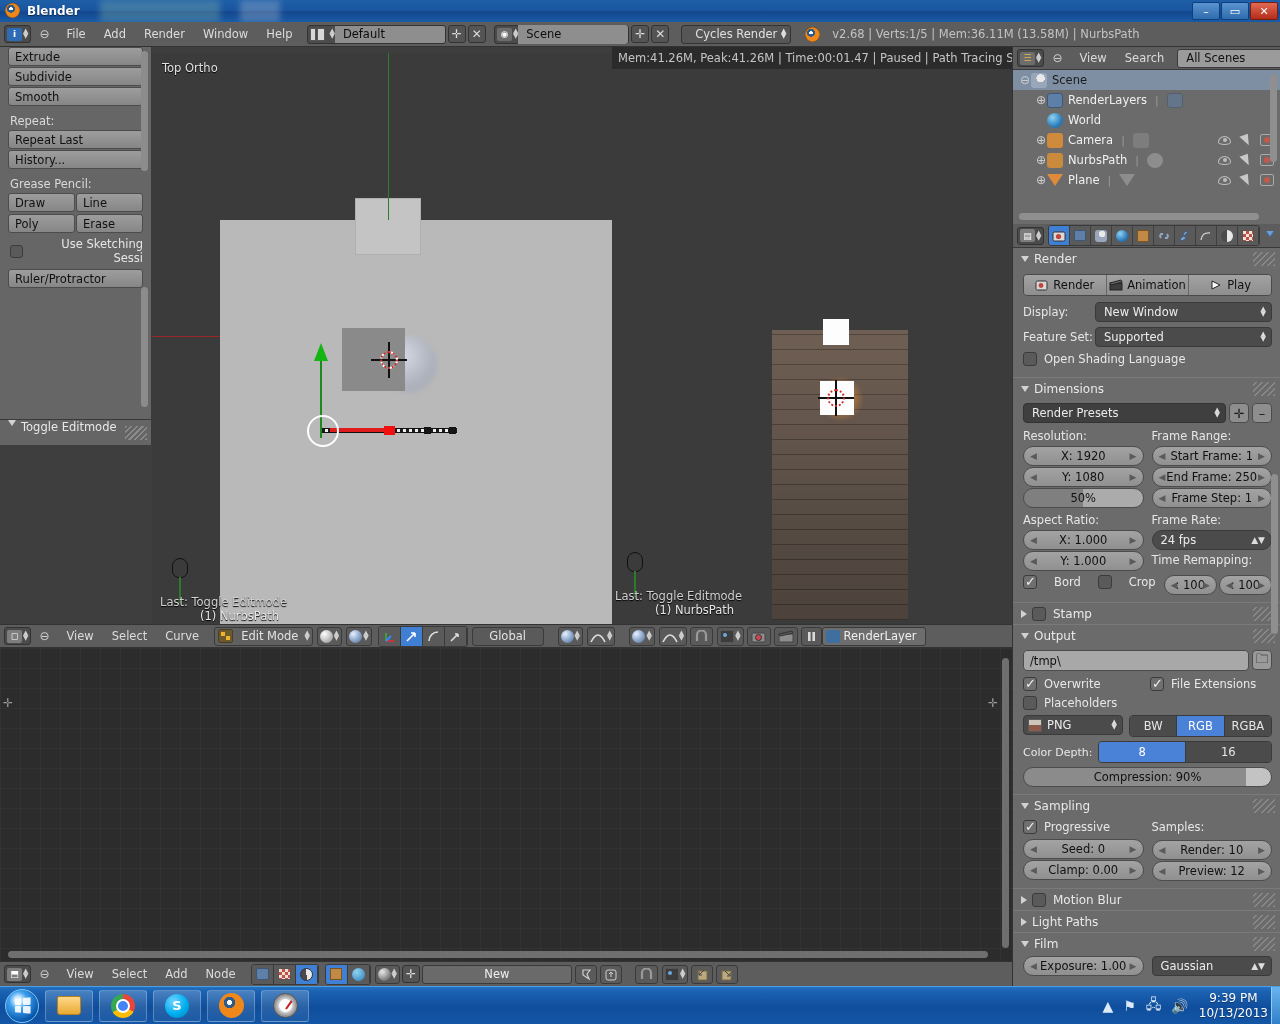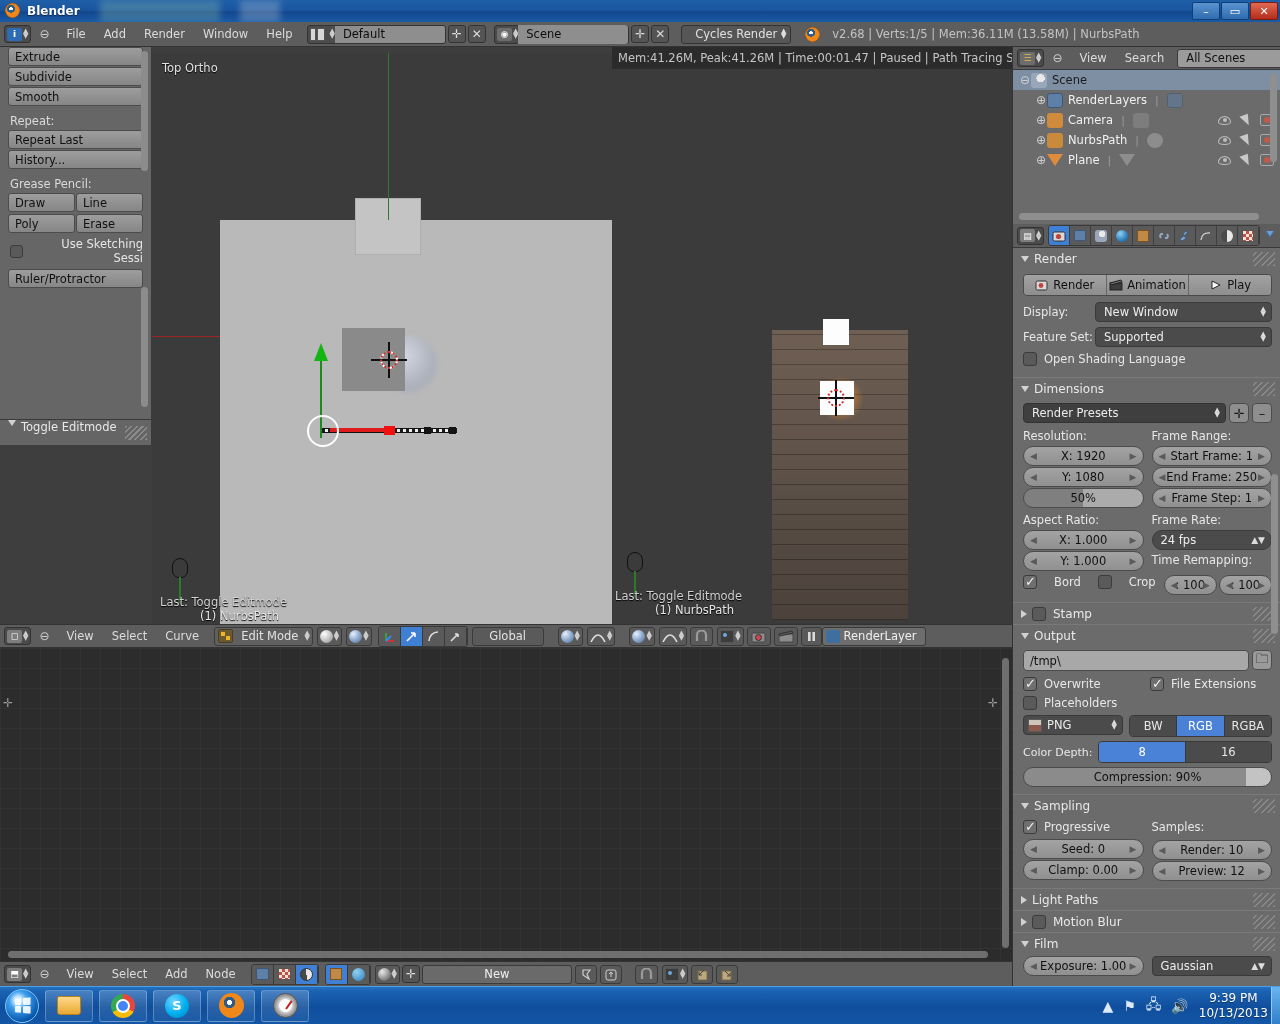--- a/index.html
+++ b/index.html
@@ -803,20 +803,24 @@
       </div>
 
       <div class="outl-row" style="padding-left:22px">
         <span class="expander">⊕</span>
         <div class="outl-ic renderl-ic"></div>
         <span class="outl-label">RenderLayers</span>
         <span style="color:#9a9a9a;margin:0 8px">|</span>
         <div class="outl-ic renderl-ic" style="opacity:.5"></div>
       </div>
 
+      <div class="outl-row" style="padding-left:34px">
+        <div class="outl-ic world-ic"></div>
+        <span class="outl-label">World</span>
+      </div>
 
       <div class="outl-row" style="padding-left:22px">
         <span class="expander">⊕</span>
         <div class="outl-ic" style="background:#d08a3c;border-radius:3px"></div>
         <span class="outl-label">Camera</span>
         <span style="color:#9a9a9a;margin:0 8px">|</span>
         <div class="outl-ic" style="background:#7d7d7d;border-radius:3px"></div>
         <div class="outl-rt">
           <div class="eye"></div>
           <div class="arrow-cur"></div>
@@ -1153,28 +1157,28 @@
             <span class="lt">◀</span>
               <span>Preview: 12</span>
               <span class="rt">▶</span>
           </div>
         </div>
       </div>
     </div>
 
     <div class="panel-title">
       <div class="tri-right"></div>
-      <span>Light Paths</span>
+      <div class="cbox" style="margin-right:7px"></div>
+      <span>Motion Blur</span>
       <div class="hatch"></div>
     </div>
 
     <div class="panel-title">
       <div class="tri-right"></div>
-      <div class="cbox" style="margin-right:7px"></div>
-      <span>Motion Blur</span>
+      <span>Light Paths</span>
       <div class="hatch"></div>
     </div>
 
     <div class="panel-title">
       <div class="tri-down"></div>
       <span>Film</span>
       <div class="hatch"></div>
     </div>
     <div class="prop-body" style="padding-top:2px">
       <div class="col2">

